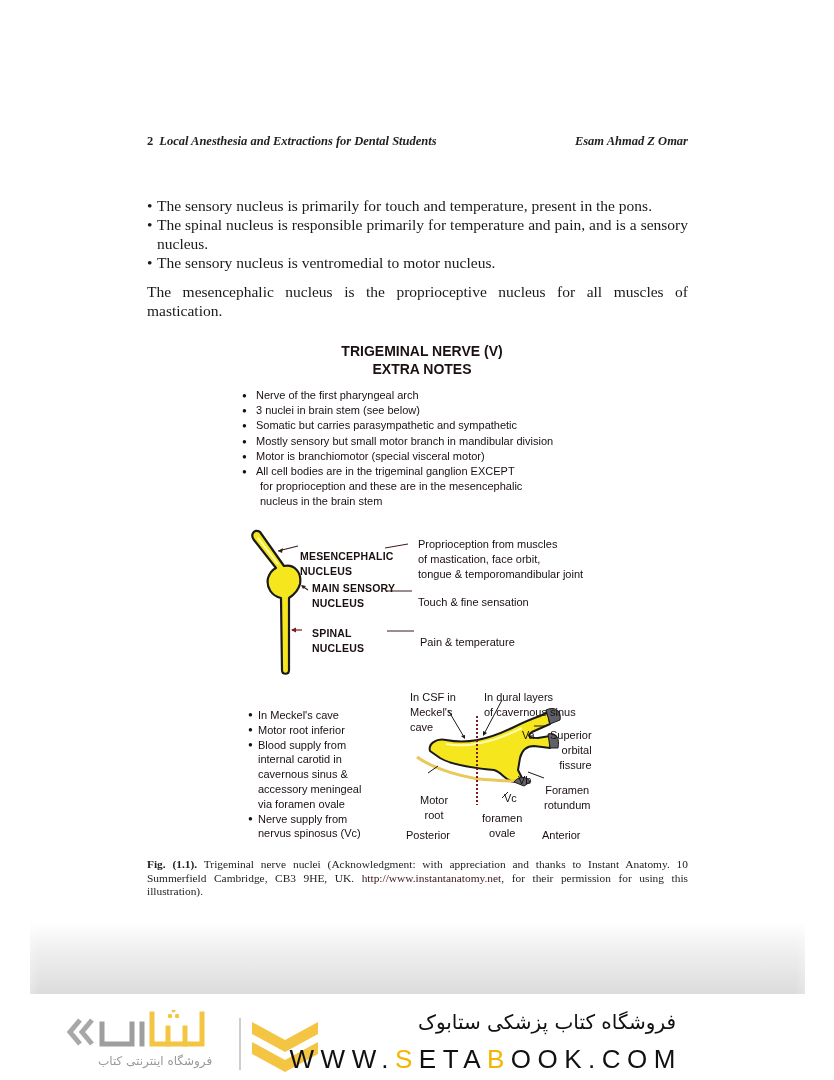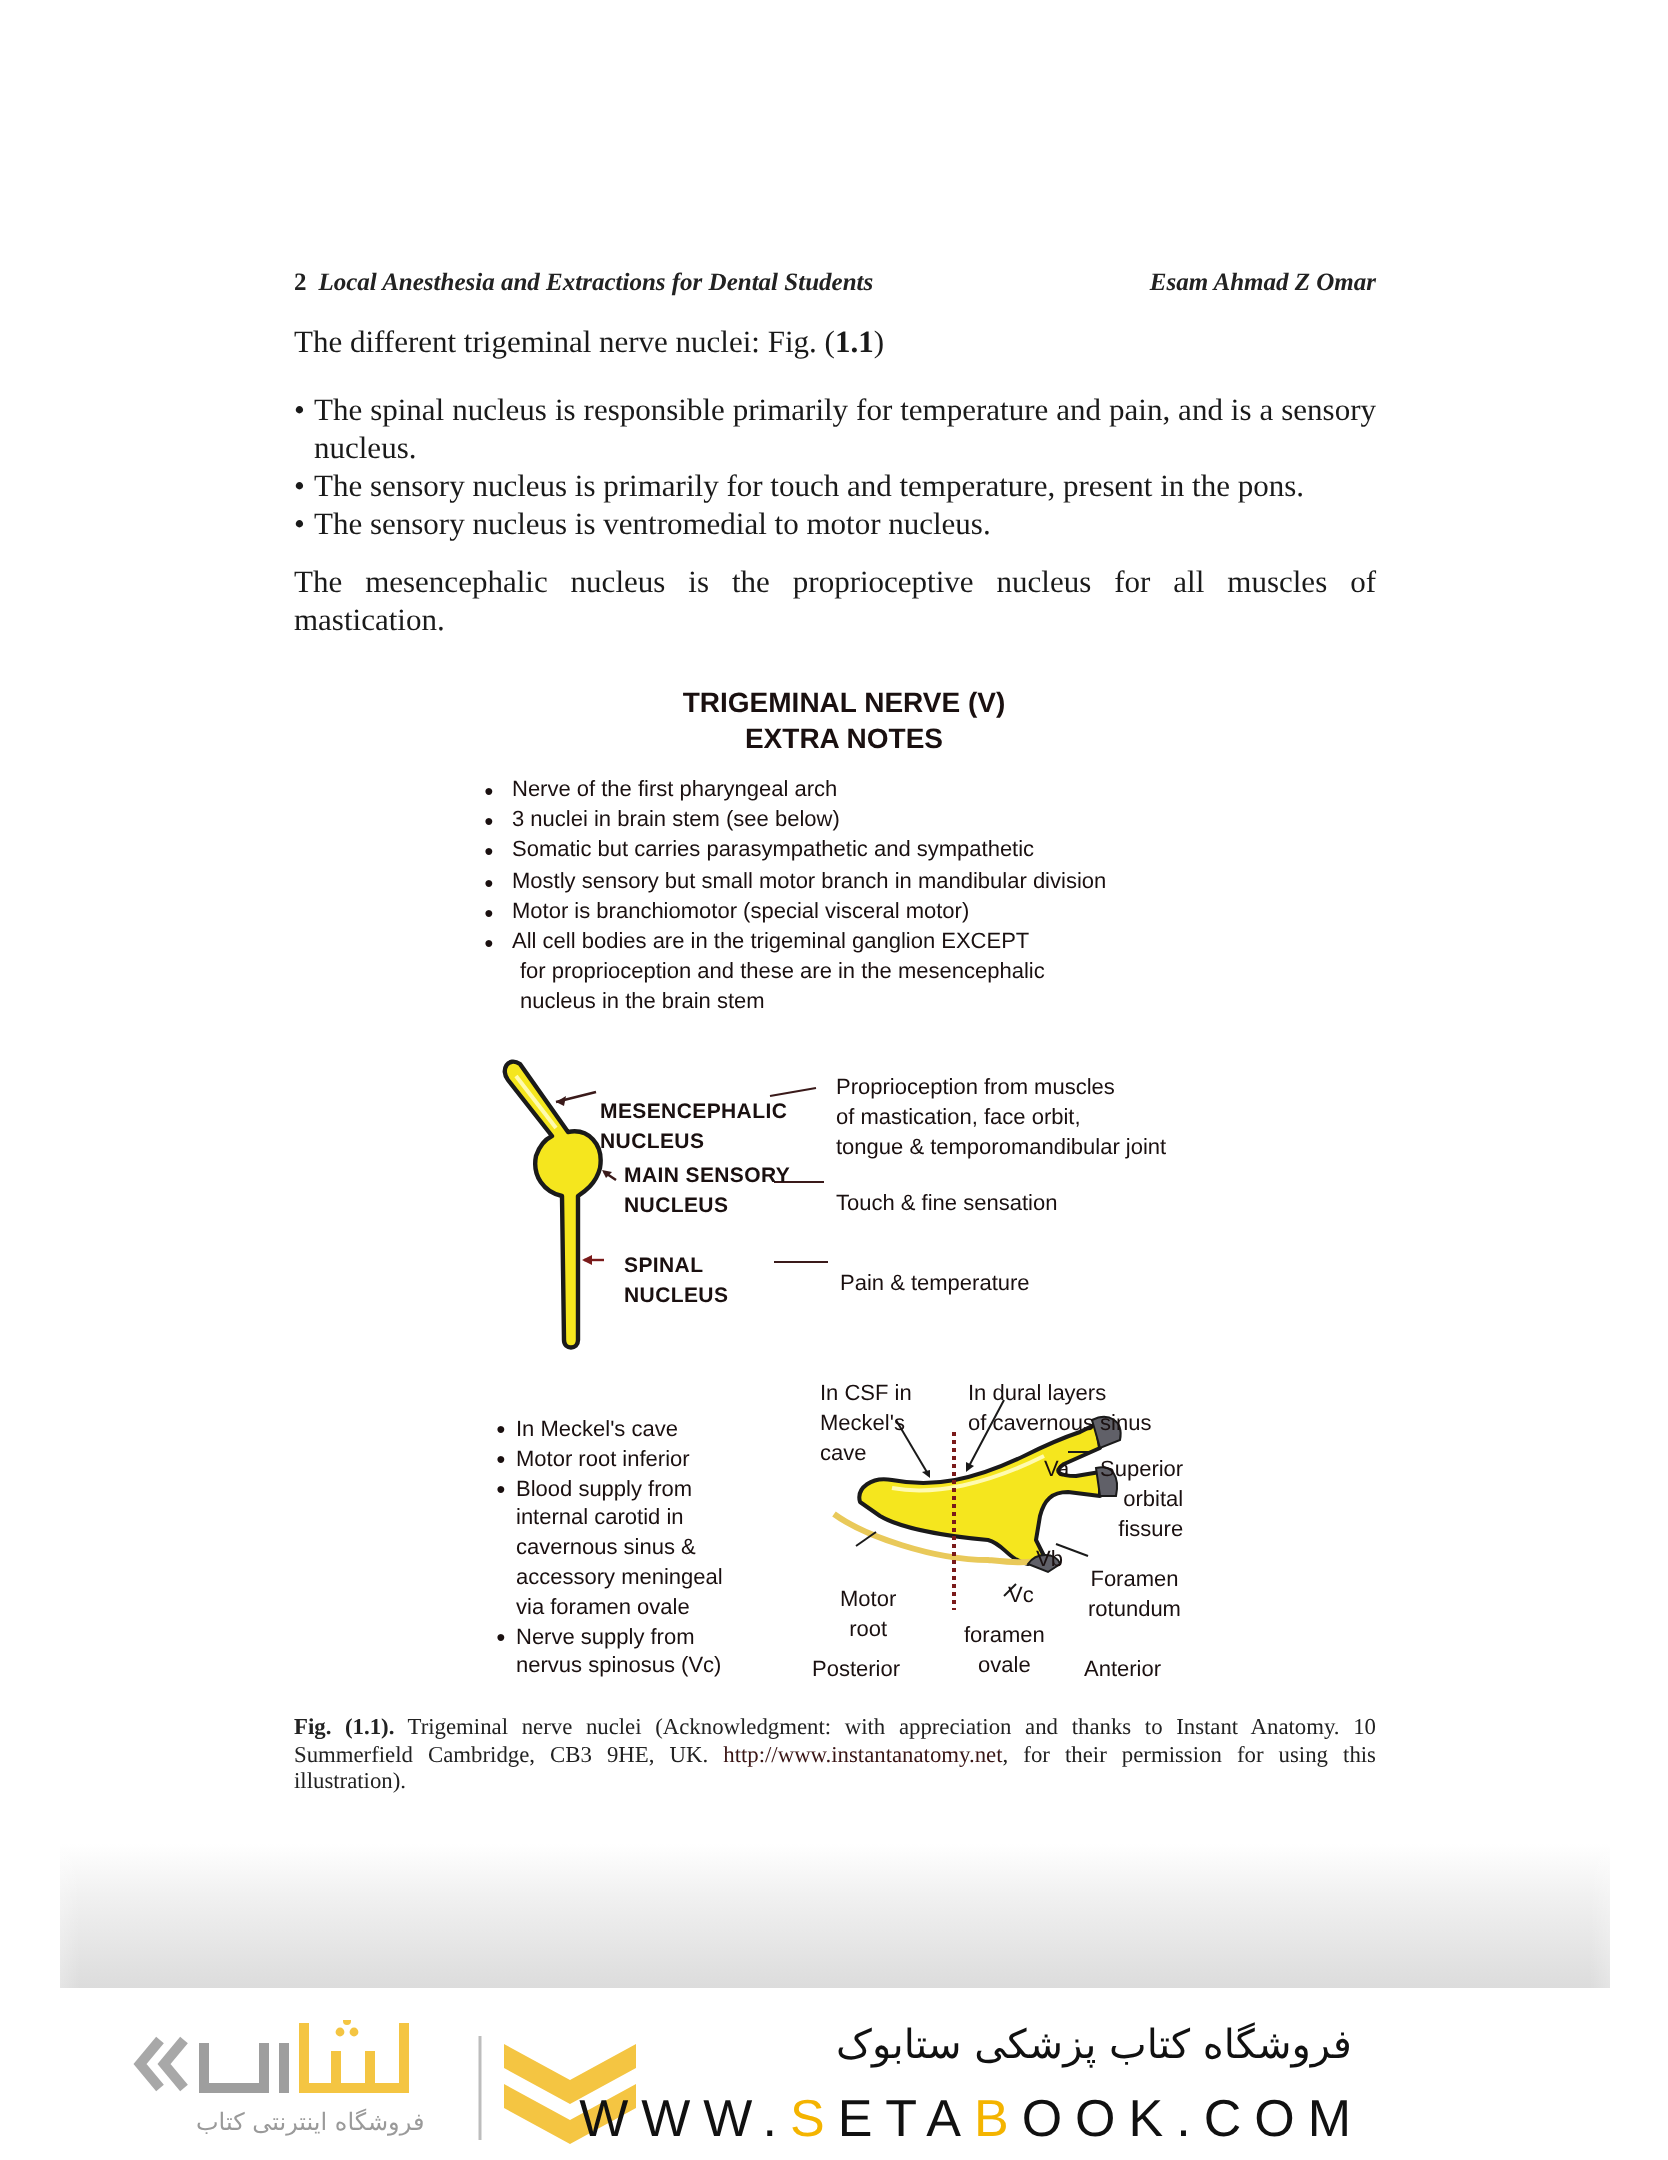--- a/index.html
+++ b/index.html
@@ -39,25 +39,24 @@
 </head>
 <body>
 
 <div class="page">
 
   <div class="running-head">
     <span><span class="pg">2</span><span>Local Anesthesia and Extractions for Dental Students</span></span>
     <span>Esam Ahmad Z Omar</span>
   </div>
 
-  <div class="body-text intro"><span>The different trigeminal nerve nuclei: Fig. (</span><b>1.1</b><span>)</span></div>
 
   <ul class="body-text bullets">
+    <li>The sensory nucleus is primarily for touch and temperature, present in the pons.</li>
     <li>The spinal nucleus is responsible primarily for temperature and pain, and is a sensory nucleus.</li>
-    <li>The sensory nucleus is primarily for touch and temperature, present in the pons.</li>
     <li>The sensory nucleus is ventromedial to motor nucleus.</li>
   </ul>
 
   <div class="body-text para2">The mesencephalic nucleus is the proprioceptive nucleus for all muscles of mastication.</div>
 
   <div class="figure">
     <div class="fig-title">
       <div>TRIGEMINAL NERVE (V)</div>
       <div>EXTRA NOTES</div>
     </div>

